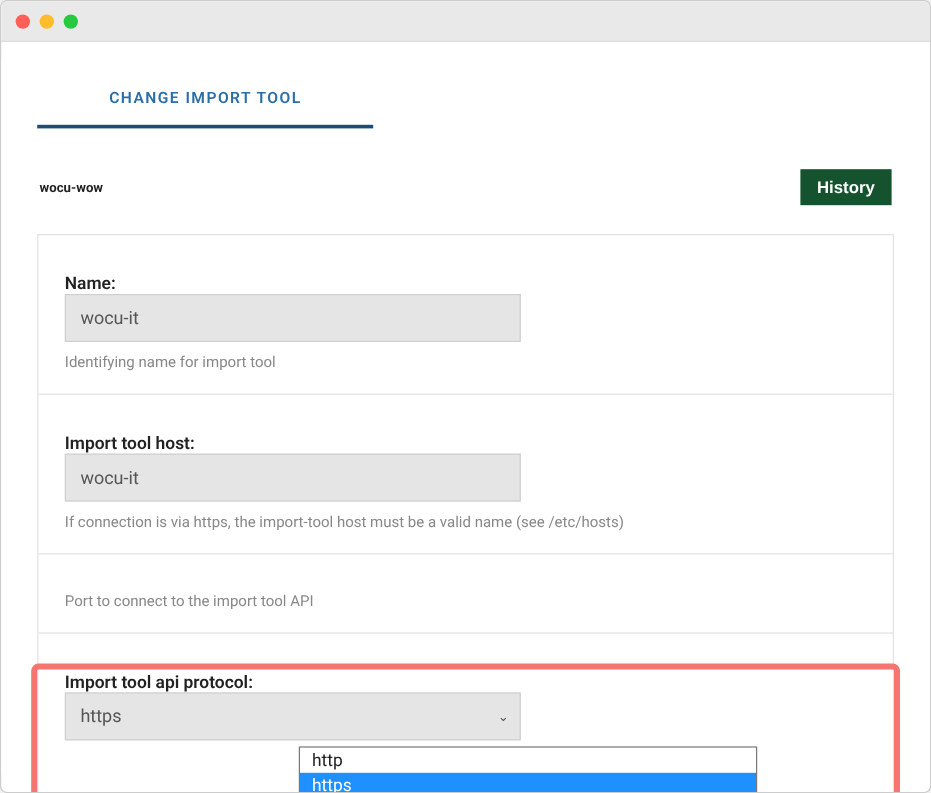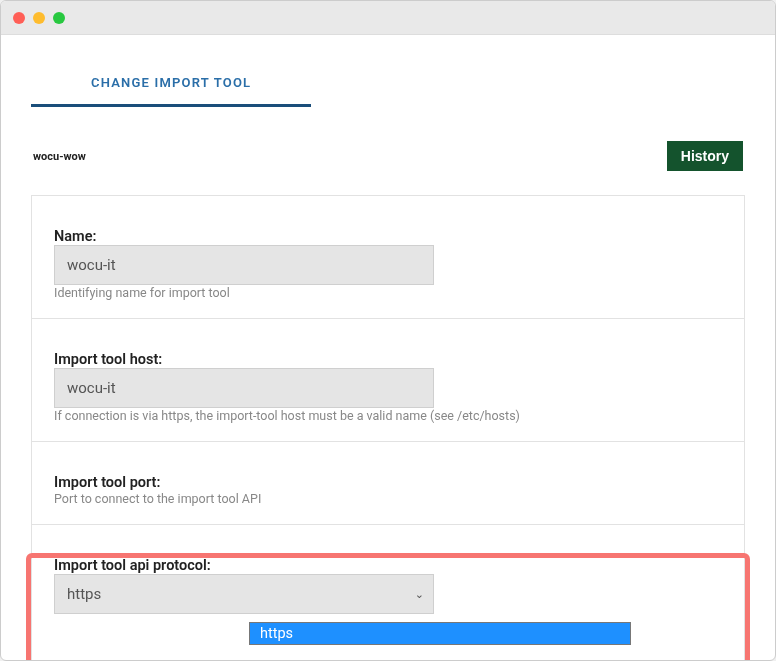--- a/index.html
+++ b/index.html
@@ -123,20 +123,21 @@
     right: 10px;
     top: 50%;
     transform: translateY(-50%);
     font-size: 11px;
     color: #555;
     pointer-events: none;
   }
   .help-text {
     font-size: 12.5px;
     color: #888;
+    margin-top: 10px;
   }
 
   
   .highlight-box {
     position: absolute;
     border: 5px solid #f77571;
     border-radius: 6px;
     left: 25px;
     right: 25px;
     top: 518px;
@@ -198,38 +199,38 @@
 
       <div class="form-row">
         <div class="label-col">Import tool host:</div>
         <div class="field-col">
           <input class="text-input" type="text" value="wocu-it" style="">
           <div class="help-text">If connection is via https, the import-tool host must be a valid name (see /etc/hosts)</div>
         </div>
       </div>
 
       <div class="form-row">
-        <div class="label-col">Import tool port:</div>
         <div class="field-col">
           <div class="help-text">Port to connect to the import tool API</div>
         </div>
       </div>
 
       <div class="form-row" style="padding-bottom:48px;">
         <div class="label-col">Import tool api protocol:</div>
         <div class="field-col">
           <div class="select-wrap">
             <div class="text-input select-input">https</div>
             <span class="select-caret">⌄</span>
           </div>
         </div>
       </div>
 
     </div>
 
     <div class="dropdown-list">
+      <div class="dropdown-option">http</div>
       <div class="dropdown-option selected">https</div>
     </div>
 
     <div class="highlight-box"></div>
 
   </div>
 </div>
 
 </body></html>

